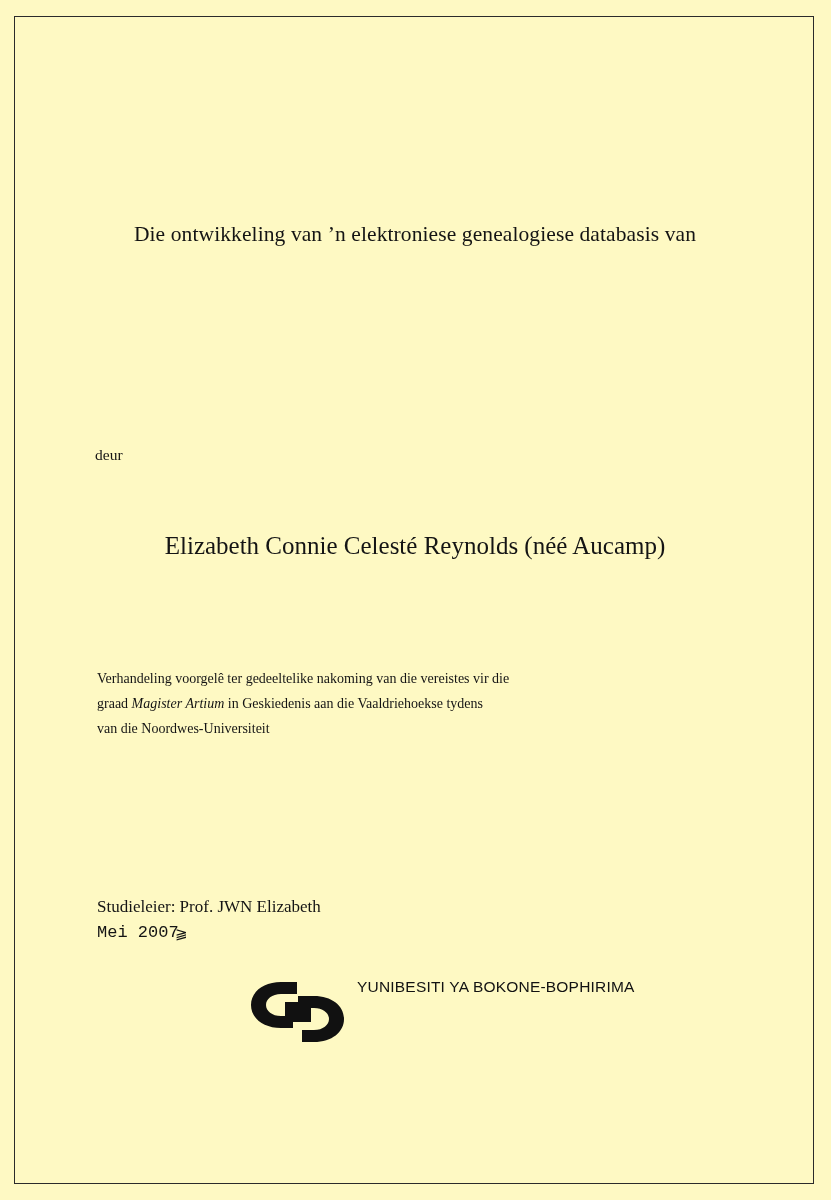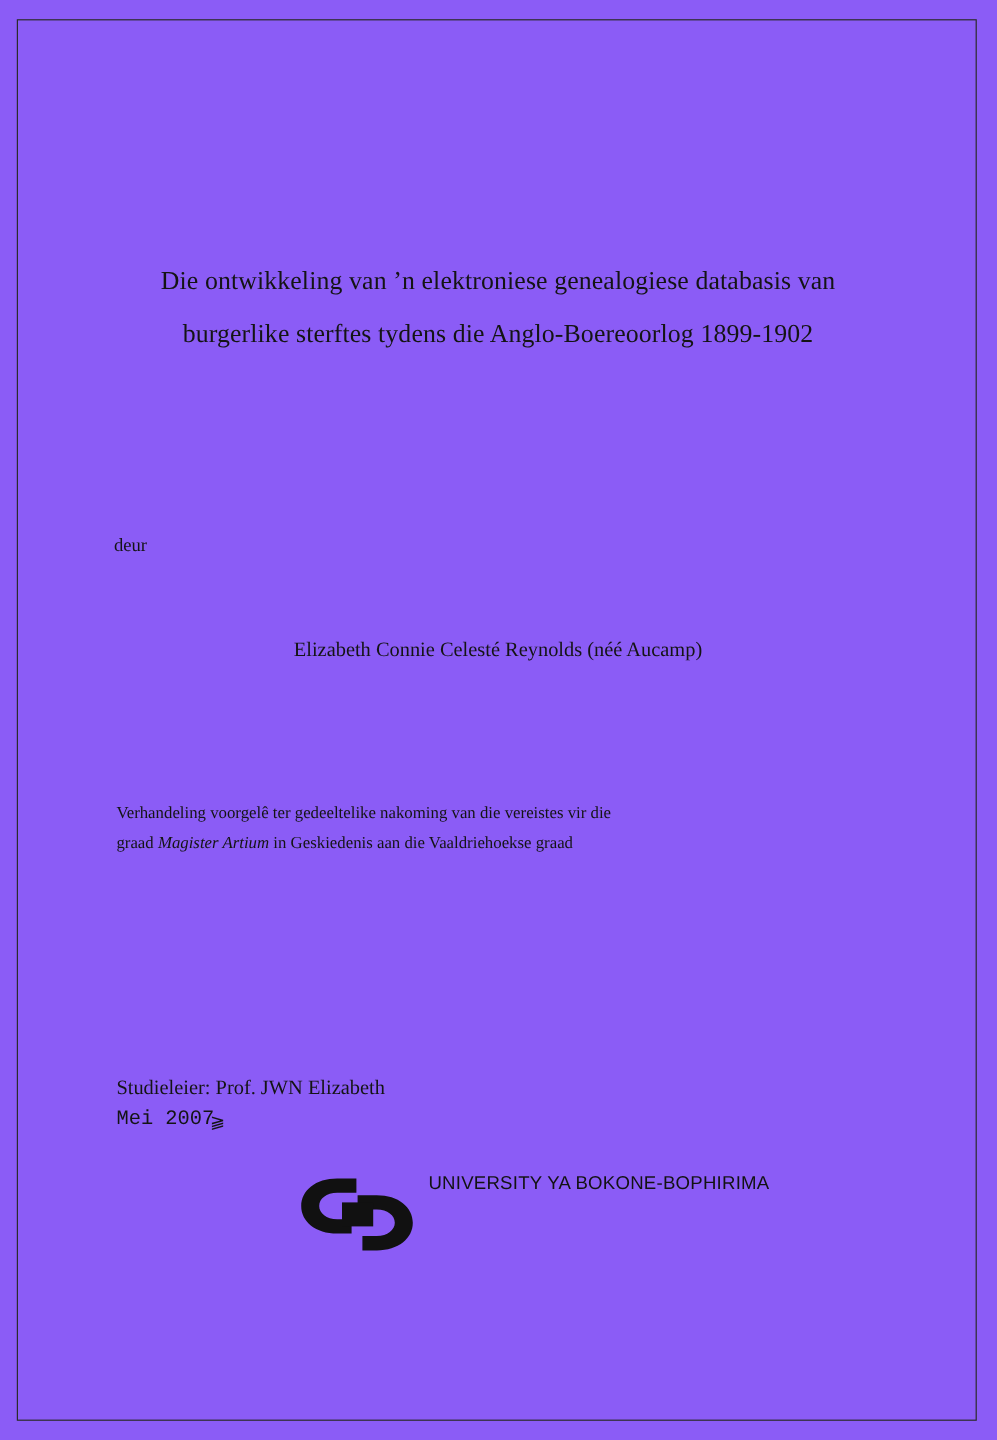--- a/index.html
+++ b/index.html
@@ -12,21 +12,21 @@
     height: 1200px;
     font-family: "Liberation Serif", serif;
     color: #111111;
     overflow: hidden;
   }
 
   .page {
     position: relative;
     width: 831px;
     height: 1200px;
-    background: #8b5cf6;
+    background: #fef9c3;
     box-sizing: border-box;
   }
 
   
   .page-frame {
     position: absolute;
     left: 14px;
     top: 16px;
     width: 800px;
     height: 1168px;
@@ -67,21 +67,21 @@
     font-size: 15.5px;
     color: #141414;
   }
 
   .author {
     position: absolute;
     top: 516px;
     left: 0;
     width: 640px;
     text-align: center;
-    font-size: 17px;
+    font-size: 25px;
     color: #141414;
   }
 
   .statement {
     position: absolute;
     top: 650px;
     left: 2px;
     width: 628px;
     font-size: 14px;
     line-height: 25px;
@@ -155,46 +155,46 @@
 </head>
 <body>
 
 <div class="page">
   <div class="page-frame"></div>
 
   <div class="content">
 
     <div class="title-block">
       <div class="title-line">Die ontwikkeling van ’n elektroniese genealogiese databasis van</div>
-      <div class="title-line">burgerlike sterftes tydens die Anglo-Boereoorlog 1899-1902</div>
     </div>
 
     <div class="byline-label">deur</div>
 
     <div class="author">Elizabeth Connie Celesté Reynolds (néé Aucamp)</div>
 
     <div class="statement">
       <p class="justified">Verhandeling voorgelê ter gedeeltelike nakoming van die vereistes vir die</p>
-      <p><span>graad </span><em>Magister Artium</em><span> in Geskiedenis aan die Vaaldriehoekse graad</span></p>
+      <p><span>graad </span><em>Magister Artium</em><span> in Geskiedenis aan die Vaaldriehoekse tydens</span></p>
+      <p>van die Noordwes-Universiteit</p>
     </div>
 
     <div class="supervisor-block">
       <div>Studieleier: Prof. JWN Elizabeth</div>
       <div class="date-line"><span>Mei 2007</span><span class="tick">⫺</span></div>
     </div>
 
     <div class="logo-block">
       <div class="logo-mark">
         <svg viewBox="0 0 105 68" width="105" height="68" aria-hidden="true">
           <g fill="#111111">
             <path d="M36 4 C18 4 6 14 6 27 C6 40 18 50 36 50 L48 50 L48 38 L36 38 C27 38 21 33 21 27 C21 21 27 16 36 16 L52 16 L52 4 Z"></path>
             <path d="M69 18 C87 18 99 28 99 41 C99 54 87 64 69 64 L57 64 L57 52 L69 52 C78 52 84 47 84 41 C84 35 78 30 69 30 L53 30 L53 18 Z"></path>
             <rect x="40" y="24" width="26" height="20"></rect>
           </g>
         </svg>
       </div>
       <div class="logo-text">
-        <div>UNIVERSITY YA BOKONE-BOPHIRIMA</div>
+        <div>YUNIBESITI YA BOKONE-BOPHIRIMA</div>
       </div>
     </div>
 
   </div>
 </div>
 
 </body></html>

